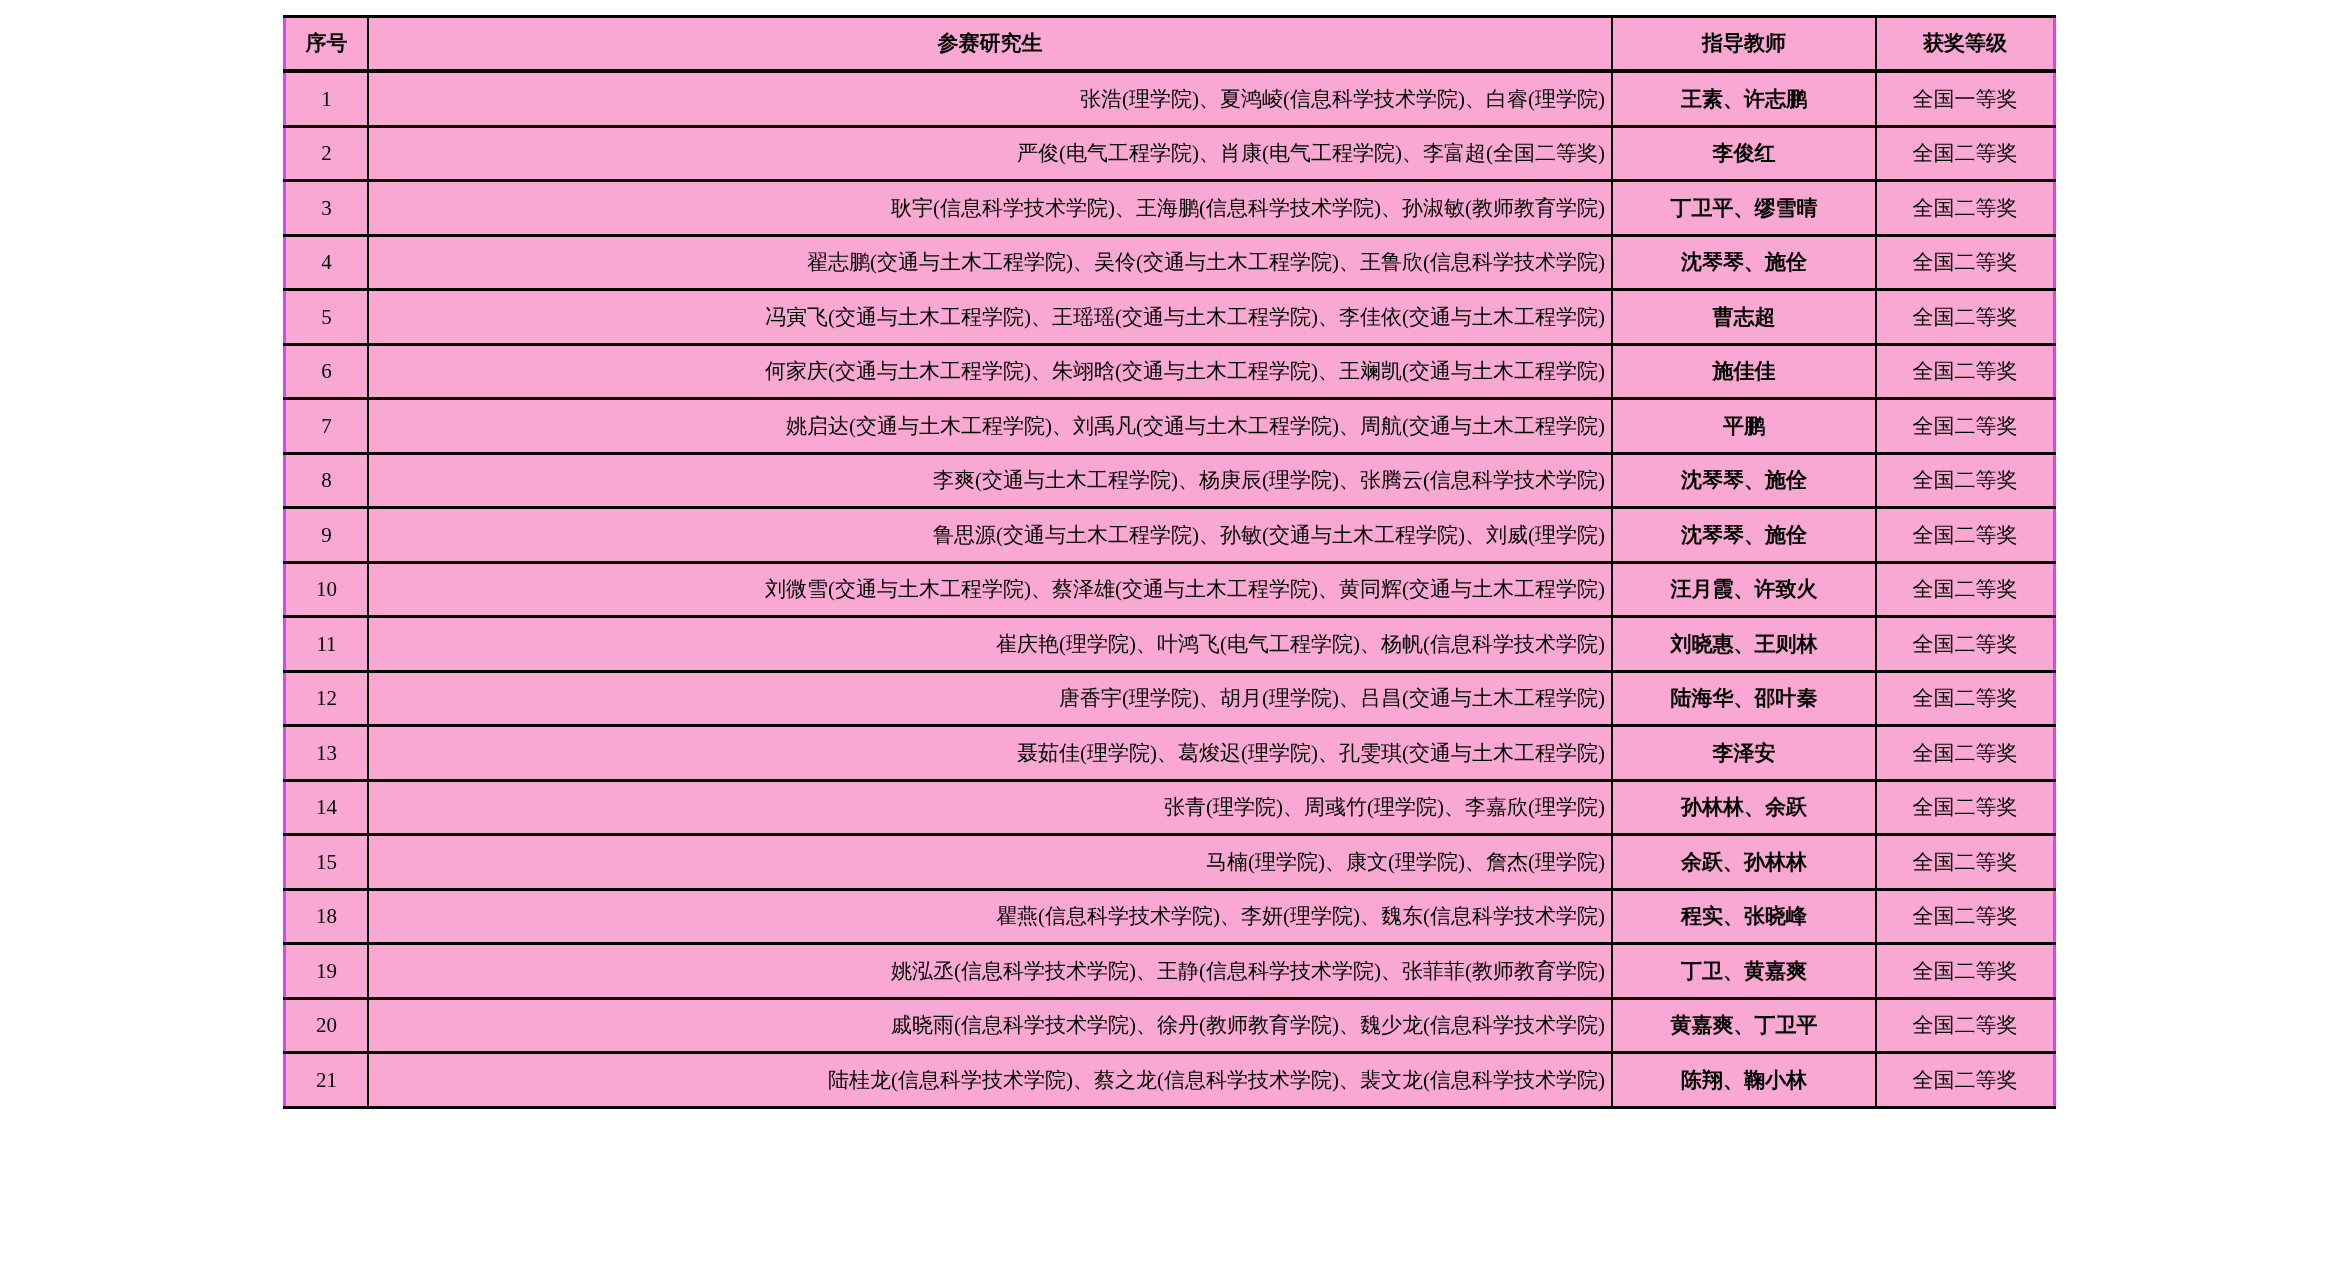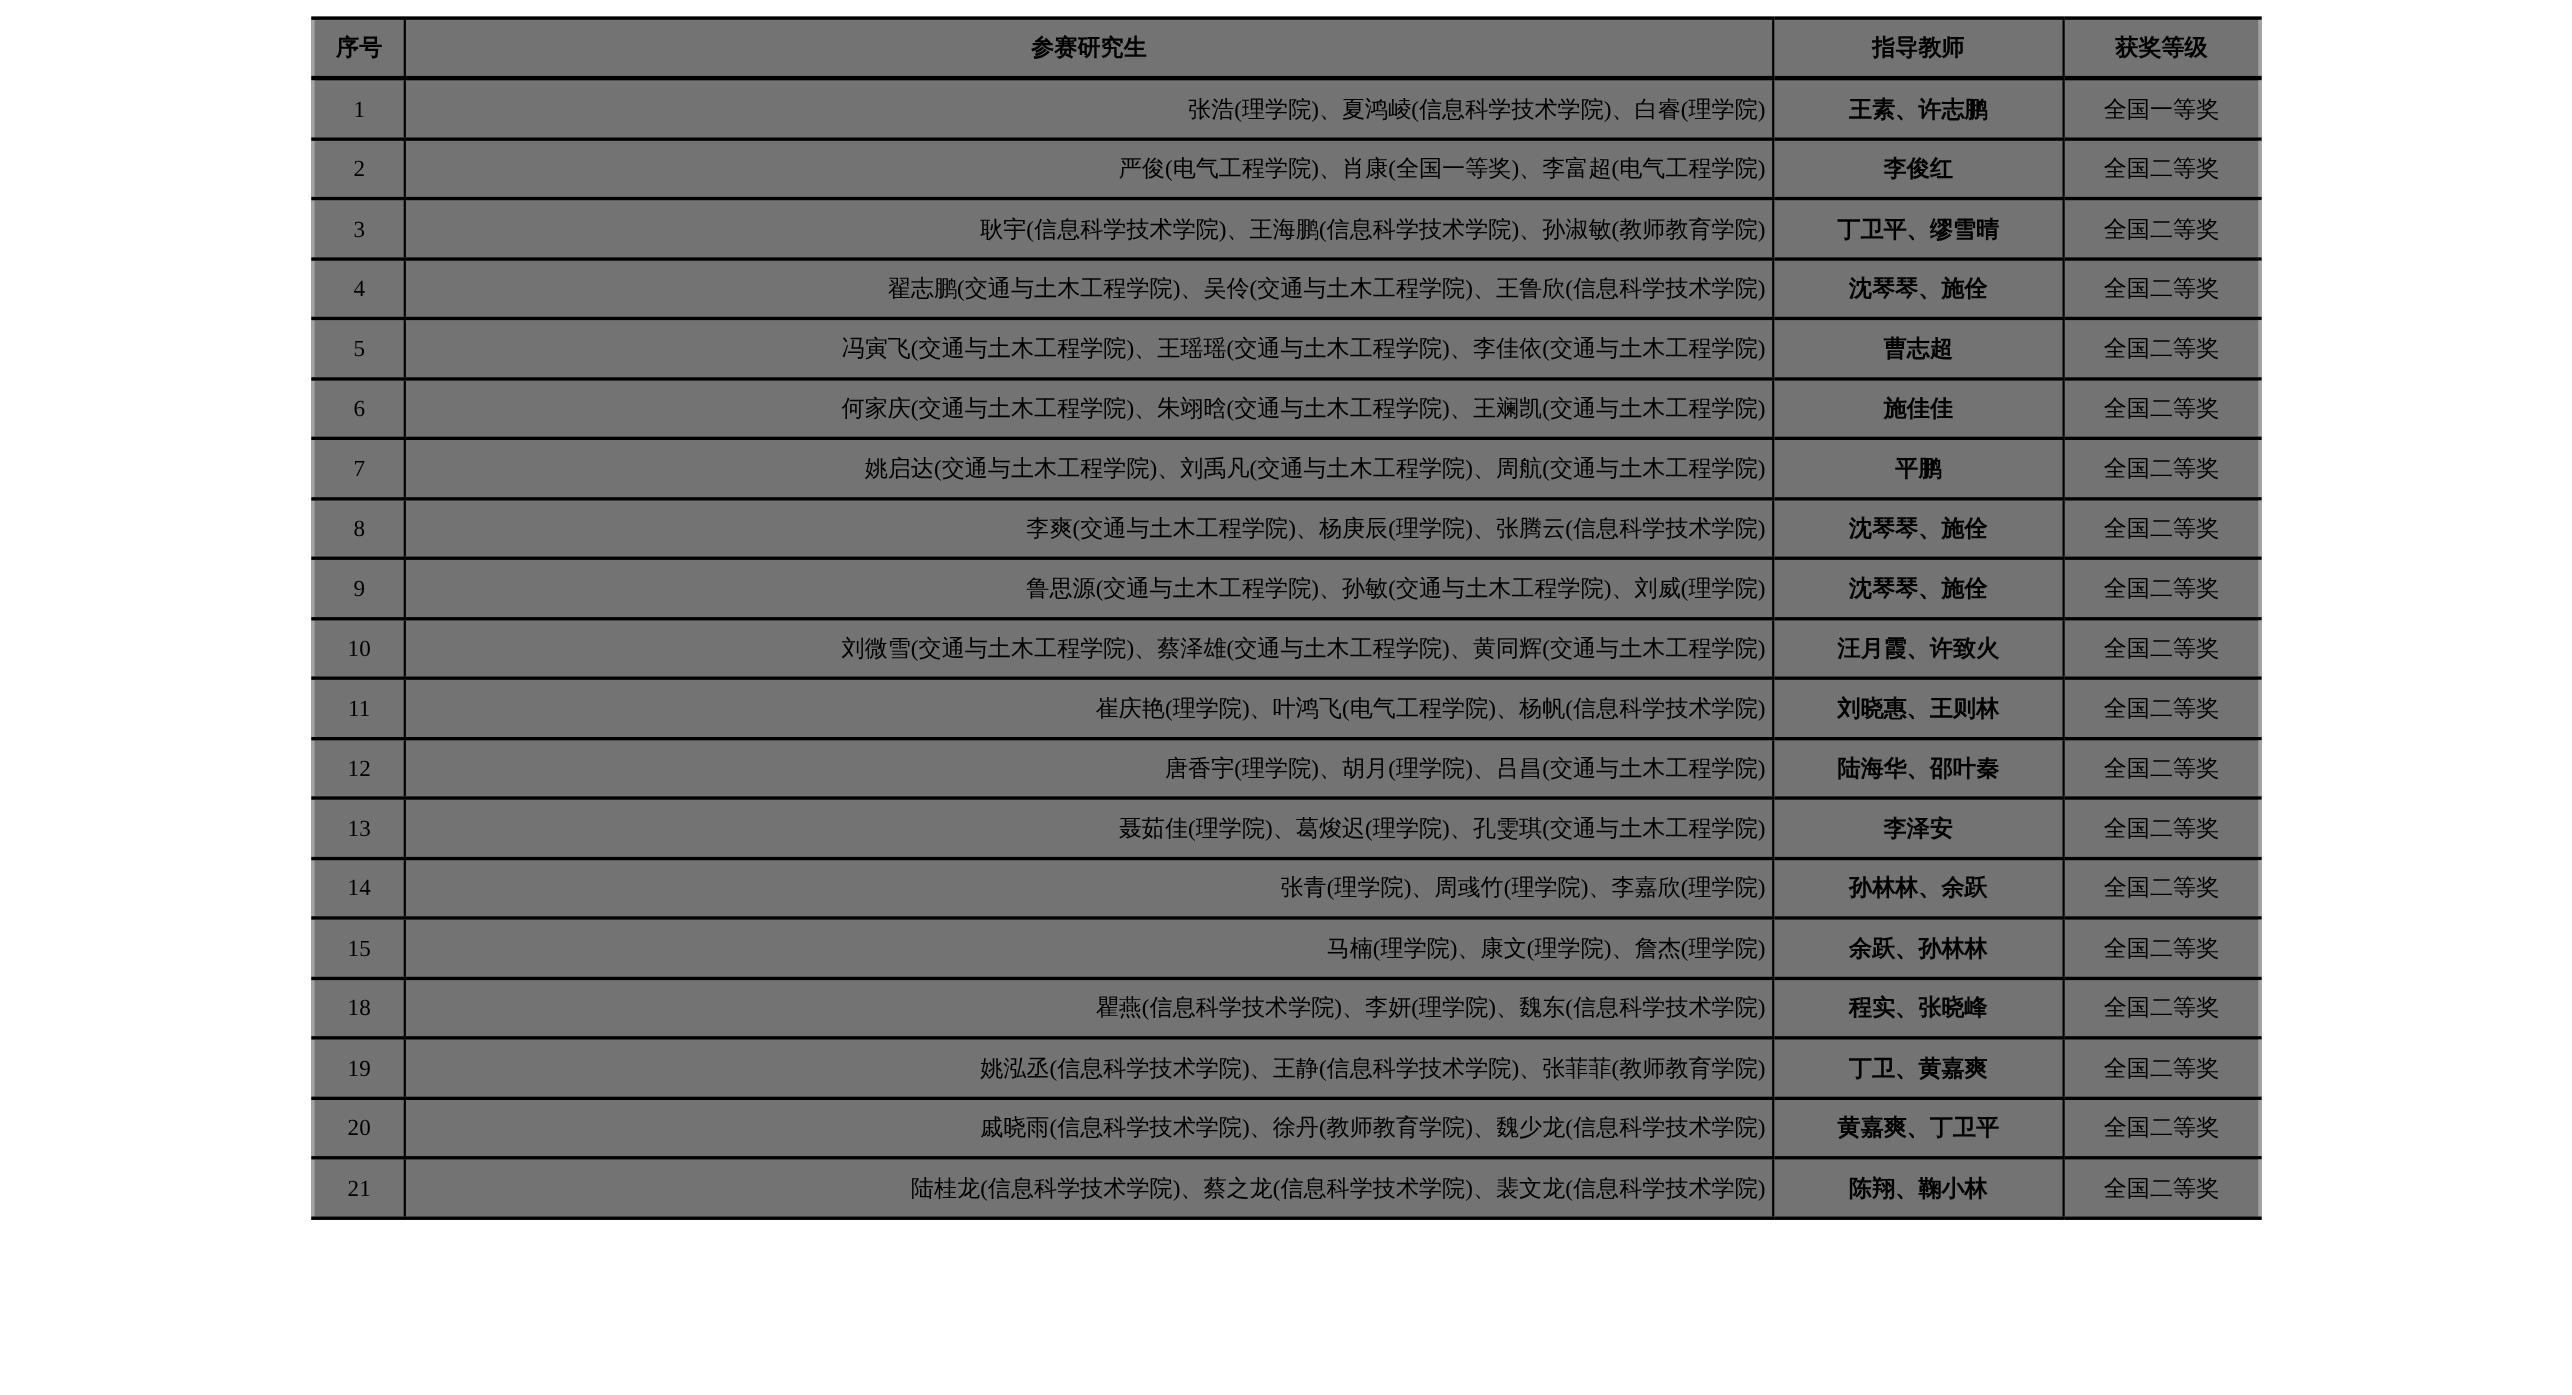--- a/index.html
+++ b/index.html
@@ -13,22 +13,22 @@
     color: #000000;
   }
   .table-wrap {
     position: absolute;
     left: 283px;
     top: 15px;
   }
   table.award-table {
     border-collapse: collapse;
     table-layout: fixed;
-    background: #737373;
-    border: 3px solid #a3a3a3;
+    background: #f9a8d4;
+    border: 3px solid #d946ef;
   }
   .award-table th,
   .award-table td {
     border-left: 2px solid #000000;
     border-right: 2px solid #000000;
     border-top: 3px solid #000000;
     border-bottom: 3px solid #000000;
     font-size: 21px;
     line-height: 1.25;
     vertical-align: middle;
@@ -77,21 +77,21 @@
     </thead>
     <tbody>
         <tr>
     <td class="col-no">1</td>
     <td class="col-students">张浩(理学院)、夏鸿崚(信息科学技术学院)、白睿(理学院)</td>
     <td class="col-advisors">王素、许志鹏</td>
     <td class="col-award">全国一等奖</td>
   </tr>
         <tr>
     <td class="col-no">2</td>
-    <td class="col-students">严俊(电气工程学院)、肖康(全国一等奖)、李富超(电气工程学院)</td>
+    <td class="col-students">严俊(电气工程学院)、肖康(电气工程学院)、李富超(全国二等奖)</td>
     <td class="col-advisors">李俊红</td>
     <td class="col-award">全国二等奖</td>
   </tr>
         <tr>
     <td class="col-no">3</td>
     <td class="col-students">耿宇(信息科学技术学院)、王海鹏(信息科学技术学院)、孙淑敏(教师教育学院)</td>
     <td class="col-advisors">丁卫平、缪雪晴</td>
     <td class="col-award">全国二等奖</td>
   </tr>
         <tr>

